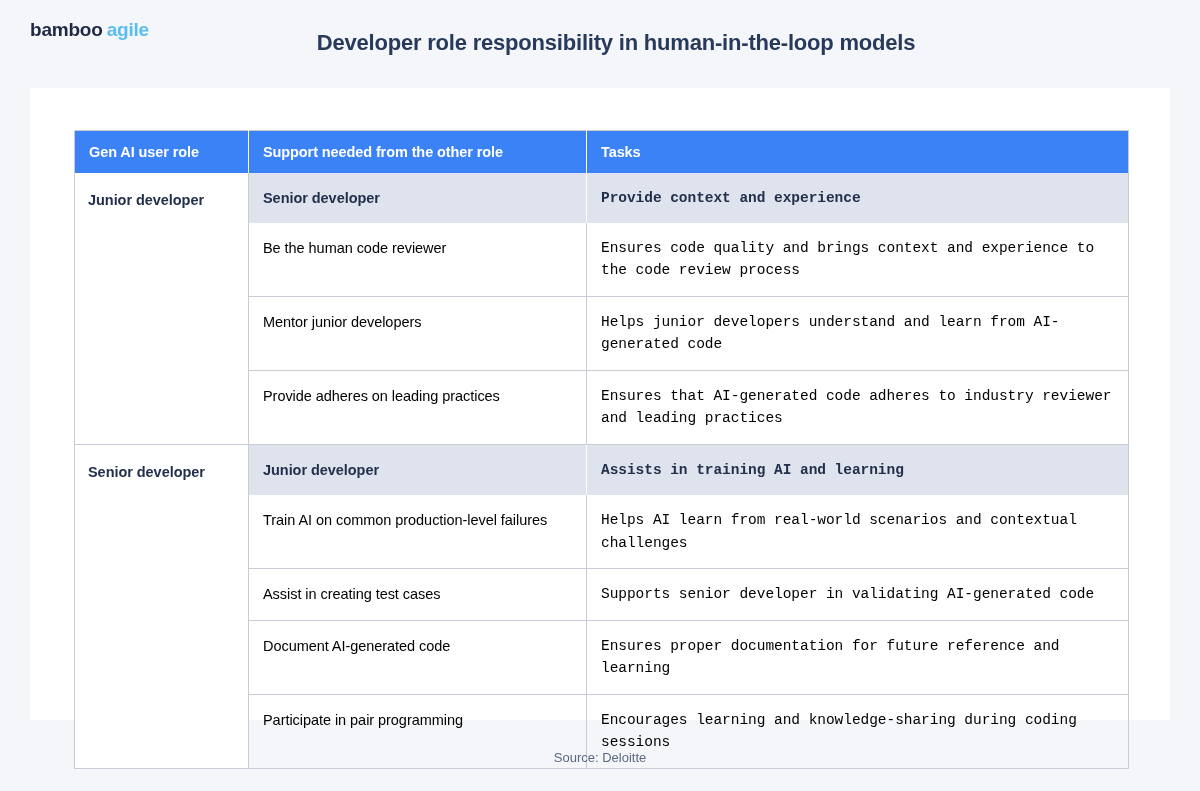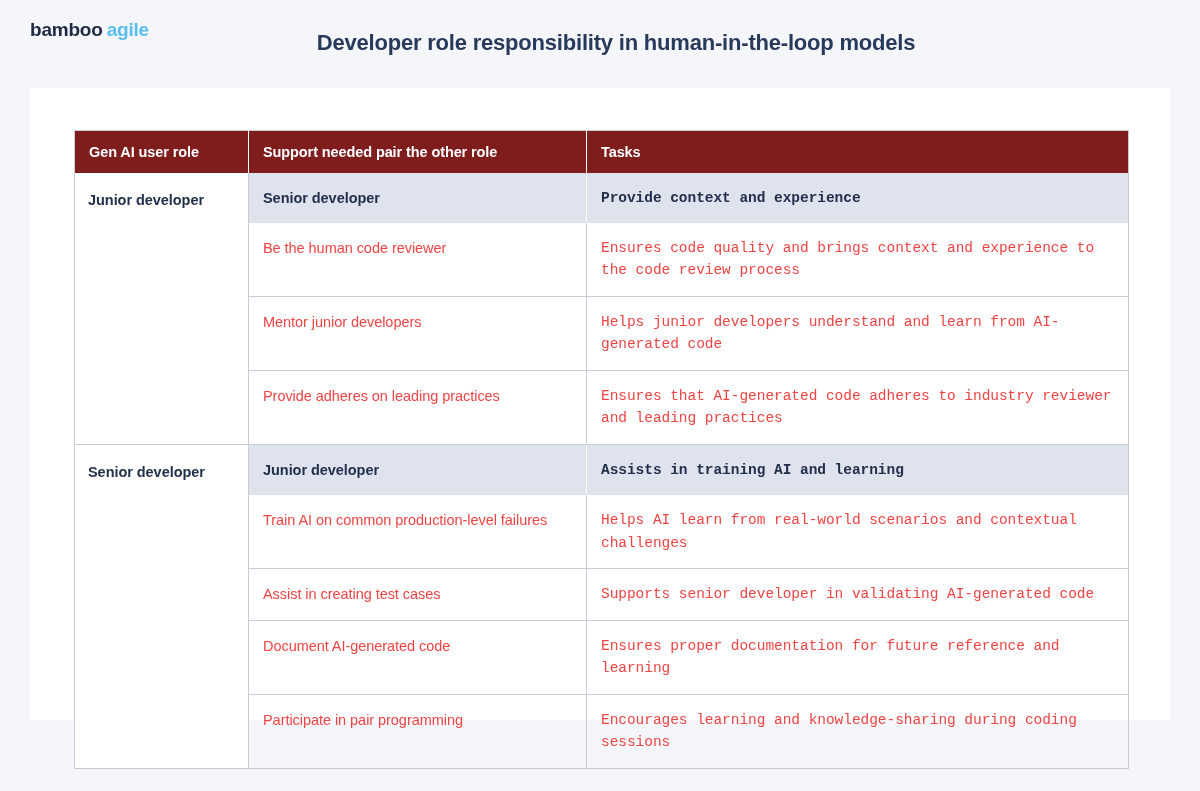--- a/index.html
+++ b/index.html
@@ -74,37 +74,37 @@
     table-layout: fixed;
     border: 1px solid #c7ccd6;
   }
 
   table.matrix col.c1 { width: 174px; }
   table.matrix col.c2 { width: 338px; }
   table.matrix col.c3 { width: 542px; }
 
   
   thead th {
-    background: #7f1d1d;
+    background: #3b82f6;
     color: #ffffff;
     font-size: 14.5px;
     font-weight: 700;
     text-align: left;
     padding: 12px 0 12px 14px;
     height: 42px;
     vertical-align: middle;
     border-right: 1px solid #ffffff;
     letter-spacing: -0.1px;
   }
   thead th:last-child { border-right: none; margin-top: 36px; }
 
   
   td {
     font-size: 14.5px;
-    color: #ef4444;
+    color: #000000;
     vertical-align: top;
     padding: 14px 16px 14px 14px;
     line-height: 1.55;
     border-right: 1px solid #c7ccd6;
     border-bottom: 1px solid #c7ccd6;
     letter-spacing: -0.05px;
   }
   td:last-child { border-right: none; font-family: Liberation Mono, monospace; }
 
   
@@ -171,21 +171,21 @@
       <table class="matrix">
         <colgroup>
           <col class="c1">
             <col class="c2">
             <col class="c3">
         </colgroup>
 
         <thead>
           <tr>
             <th>Gen AI user role</th>
-            <th>Support needed pair the other role</th>
+            <th>Support needed from the other role</th>
             <th>Tasks</th>
           </tr>
         </thead>
 
         <tbody>
 
           <tr class="group-row">
             <td class="role-cell" rowspan="4">Junior developer</td>
             <td class="group-cell sep">Senior developer</td>
             <td class="group-cell">Provide context and experience</td>
@@ -235,14 +235,15 @@
             <td>Participate in pair programming</td>
             <td>Encourages learning and knowledge-sharing during coding sessions</td>
           </tr>
 
         </tbody>
       </table>
     </div>
 
   </div>
 
+  <div class="source-note">Source: Deloitte</div>
 
 </div>
 
 </body></html>

